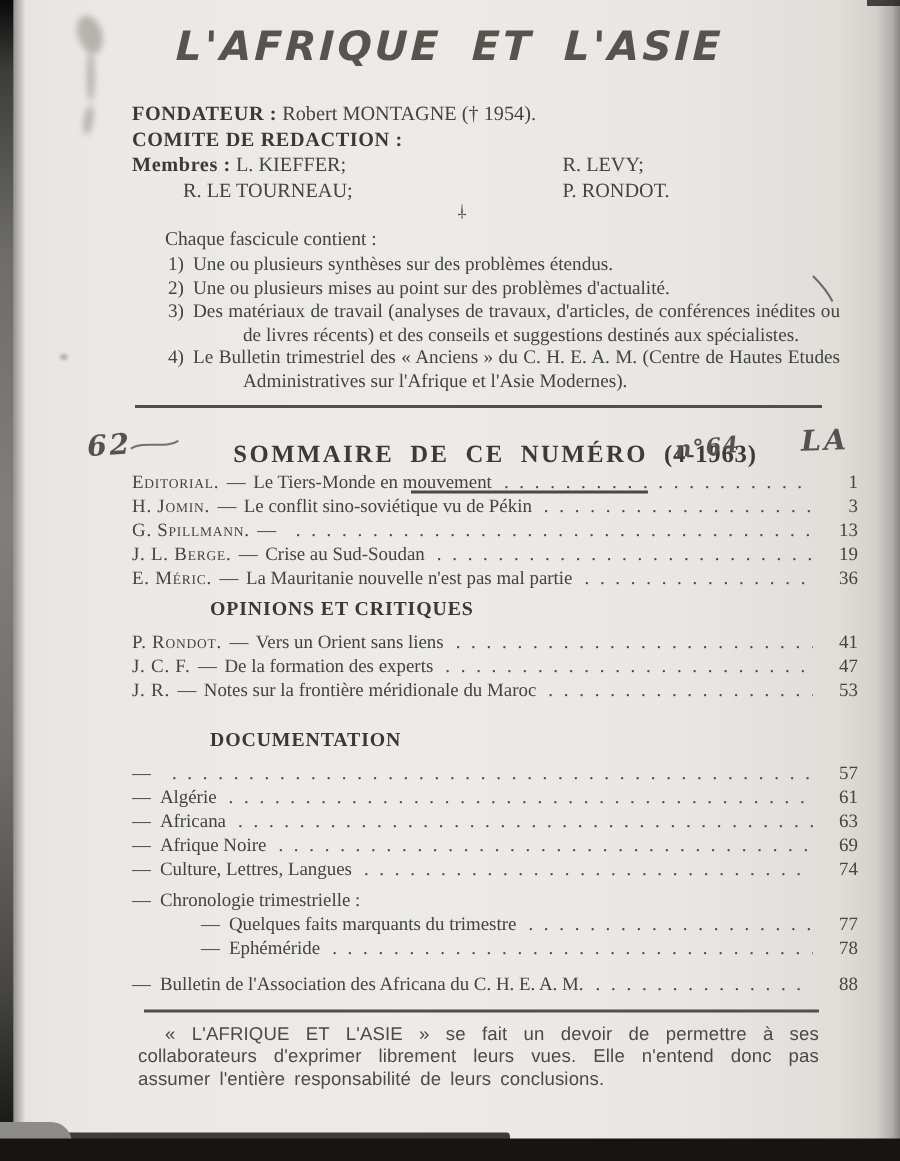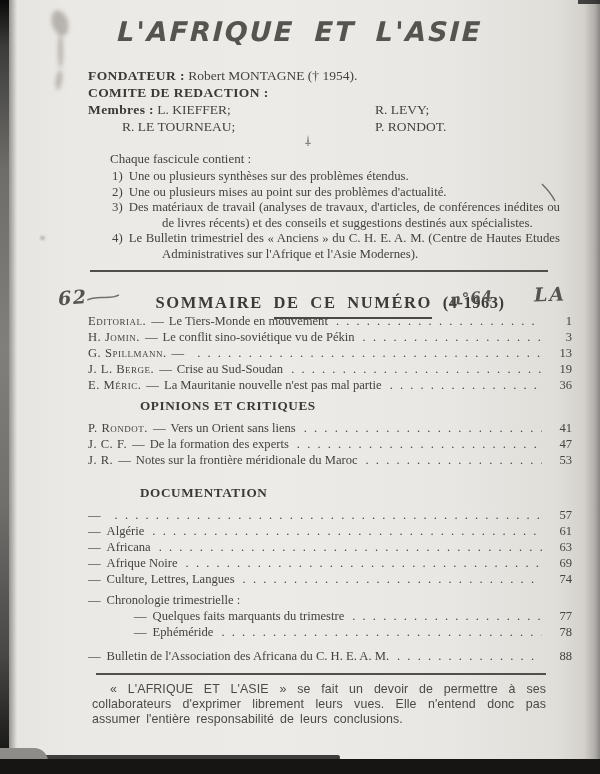--- a/index.html
+++ b/index.html
@@ -42,21 +42,21 @@
   .ornament span{display:inline-block;transform:rotate(180deg);}
   .chaque{margin-top:3px;padding-left:22px;font-size:13px;}
   ol.conditions{margin:2px 0 0 0;padding:0;list-style:none;font-size:12.8px;line-height:15.6px;text-align:justify;width:472px;}
   ol.conditions li{padding-left:50px;text-indent:-50px;margin-left:24px;}
   ol.conditions .num{margin-right:6px;}
   hr.rule1{border:none;border-top:2px solid #504f4b;margin:7px 24px 0 2px;}
   hr.rule2{border:none;border-top:2px solid #504f4b;margin:9px 26px 0 8px;}
   
   .som-head{position:relative;margin-top:21px;text-align:center;
     font-size:16.5px;font-weight:bold;letter-spacing:1.6px;word-spacing:5px;color:#3c3b38;}
-  .som-head .u{border-bottom:2px solid #4a4945;padding-bottom:5px;}
+  .som-head .u{border-bottom:2px solid #4a4945;padding-bottom:15px;}
   .som-head .yr{font-weight:bold;letter-spacing:.5px;}
   .hand{font-family:"DejaVu Serif",serif;font-style:italic;color:#55534f;}
   .hw-62{position:absolute;left:-30px;top:-8px;font-size:19px;transform:rotate(-4deg);}
   .hw-62 svg{vertical-align:baseline;margin-left:-2px;}
   .hw-n64{position:absolute;left:362px;top:-4px;font-size:15px;transform:rotate(-5deg);letter-spacing:1px;}
   .hw-la{position:absolute;left:446px;top:-10px;font-size:19px;transform:rotate(-2deg);letter-spacing:2px;}
   
   .toc{font-size:12.6px;}
   .toc-block-main{}
   .toc-row{display:flex;align-items:baseline;line-height:16px;white-space:nowrap;}

